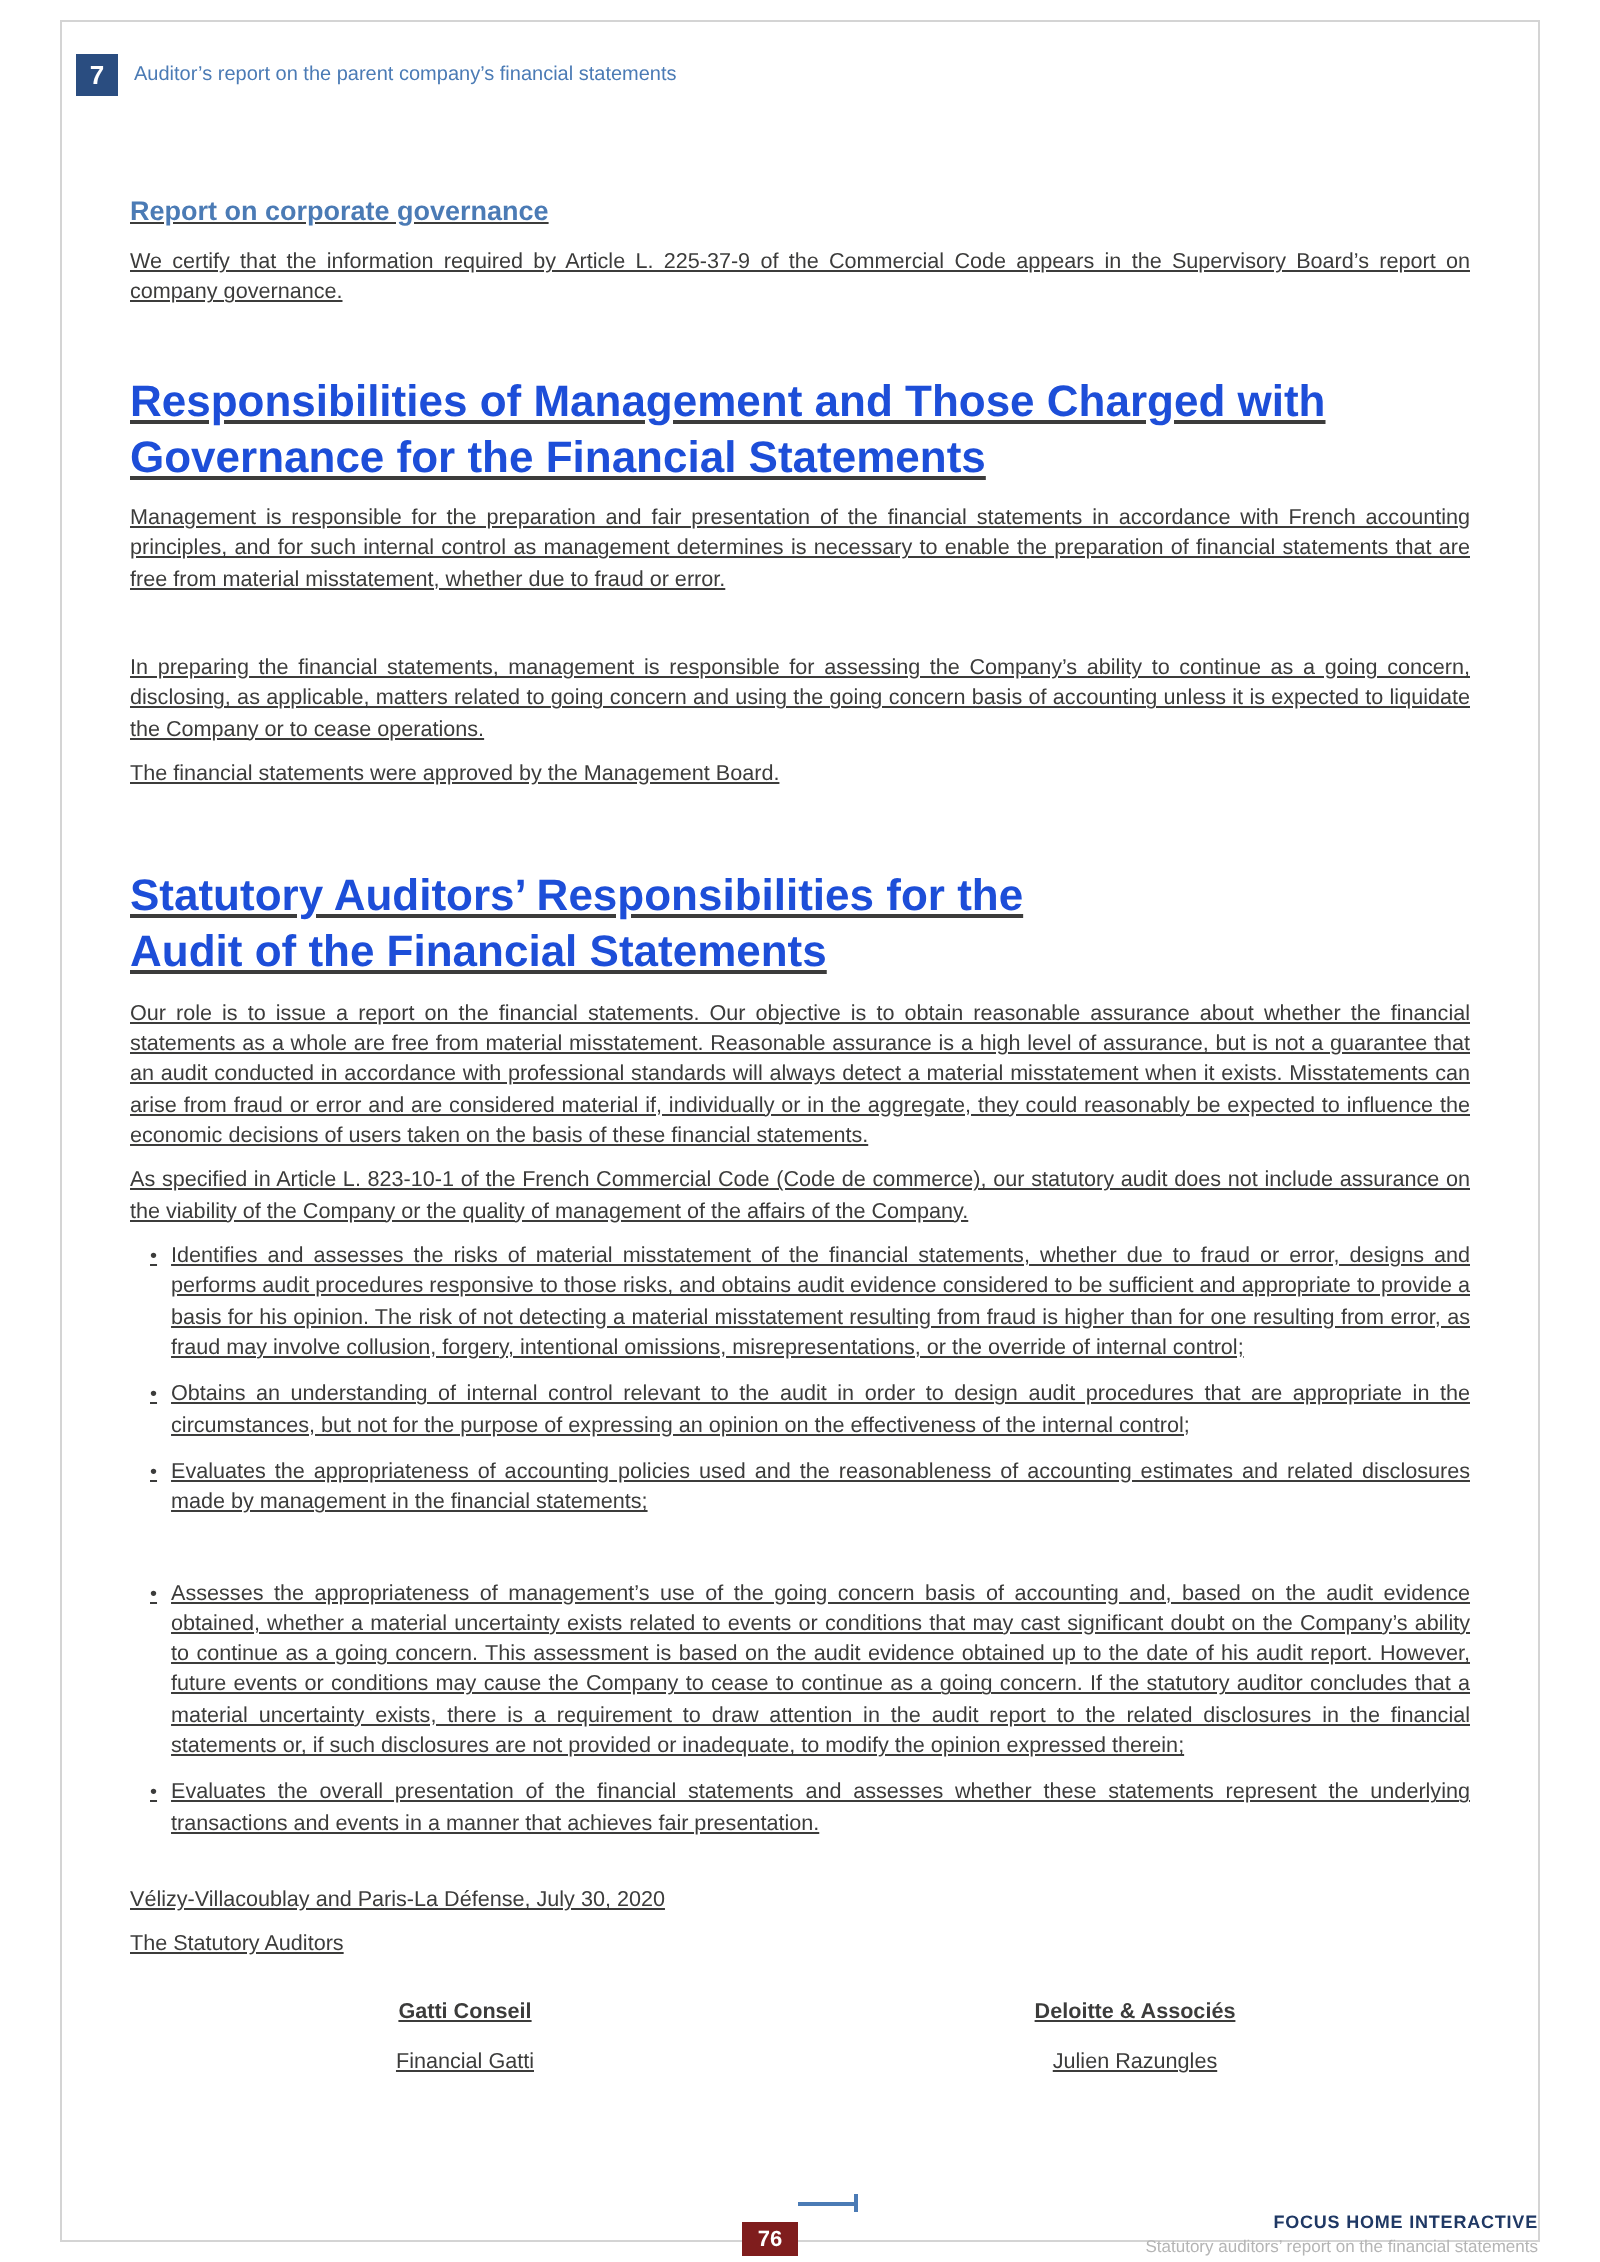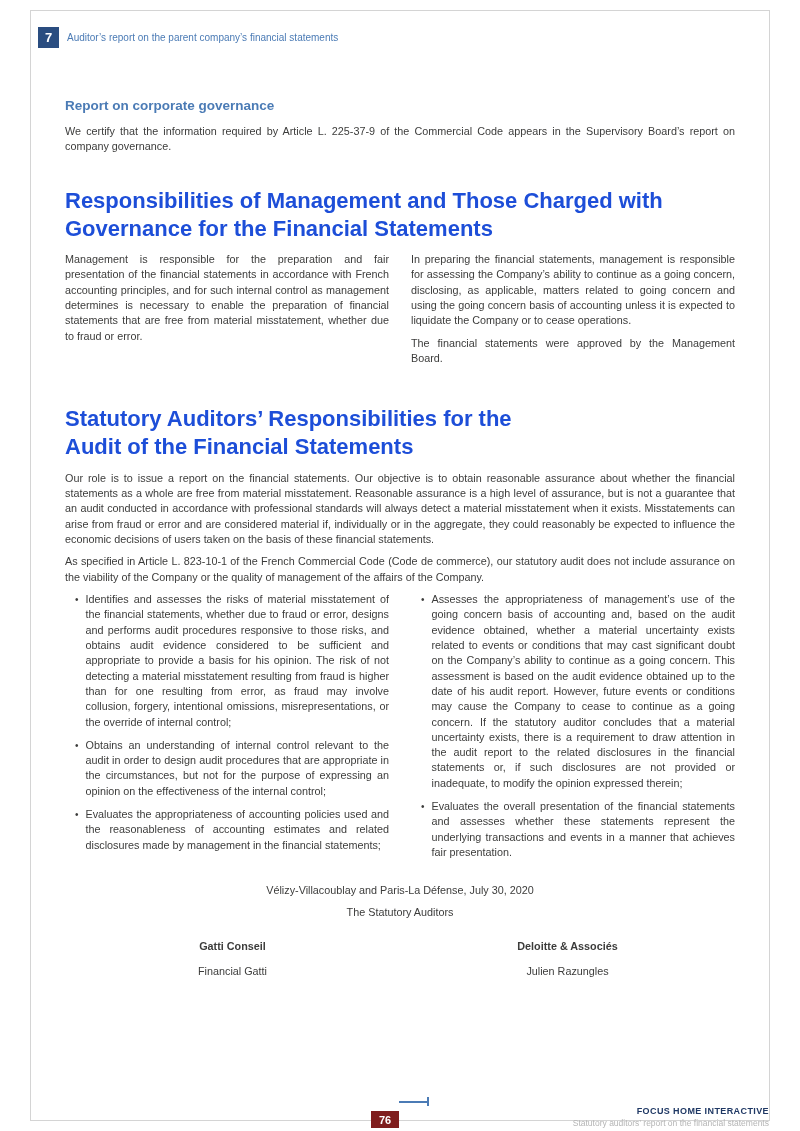--- a/index.html
+++ b/index.html
@@ -35,21 +35,21 @@
     align-items: center;
     justify-content: center;
   }
   .chapter-title {
     color: #4b7bb5;
     font-size: 10px;
   }
   
   .content {
     position: absolute;
-    left: 65px; right: 65px; top: 98px;
+    left: 65px; right: 65px; top: 98px; text-decoration: underline;
   }
   .h-blue {
     color: #4b7bb5;
     font-size: 13.5px;
     font-weight: bold;
     margin: 0 0 11px 0;
   }
   .h-navy {
     color: #1d4ed8;
     font-size: 22px;
@@ -57,41 +57,41 @@
     line-height: 1.28;
     margin: 32px 0 9px 0;
   }
   .h-navy.narrow { max-width: 500px; }
   p.body {
     font-size: 10.8px;
     line-height: 1.42;
     text-align: justify;
     margin: 0 0 7px 0;
   }
-  .two-col { display: flex; gap: 22px; }
+  .two-col { display: flex; gap: 22px; flex-direction: column; }
   .col { flex: 1; min-width: 0; }
   .bullets { margin-top: 6px; }
   .bullet {
     display: flex;
     gap: 7px;
     padding-left: 10px;
     margin: 0 0 8px 0;
   }
   .bullet .dot {
     font-size: 10px;
     line-height: 15px;
     flex: 0 0 auto;
   }
   .bullet p {
     flex: 1;
     font-size: 10.8px;
     line-height: 1.42;
     text-align: justify;
   }
-  .center { text-align: center; }
+  .center { text-align: left; }
   .date-line { margin: 16px 0 0 0; font-size: 10.8px; }
   .auditors-line { margin: 10px 0 0 0; font-size: 10.8px; }
   .signatures { display: flex; margin-top: 22px; }
   .sig { flex: 1; text-align: center; }
   .sig .firm { font-weight: bold; font-size: 10.8px; margin-bottom: 13px; }
   .sig .name { font-size: 10.8px; }
   
   .footer-center {
     position: absolute;
     left: 0; right: 0; bottom: 3px;

